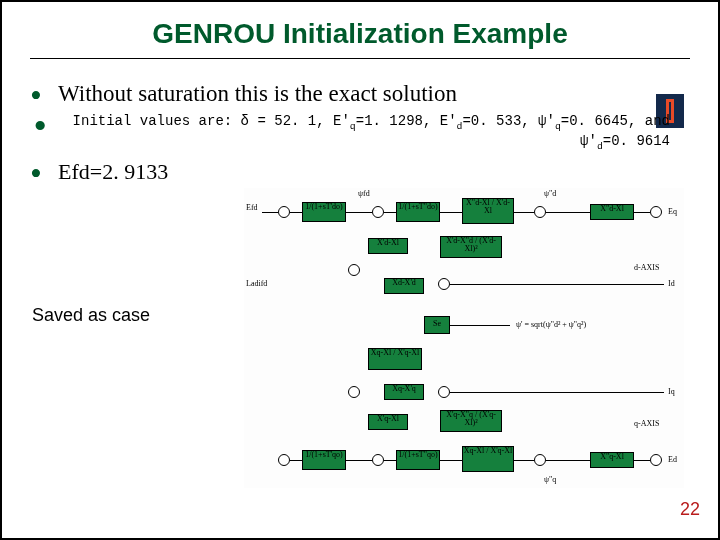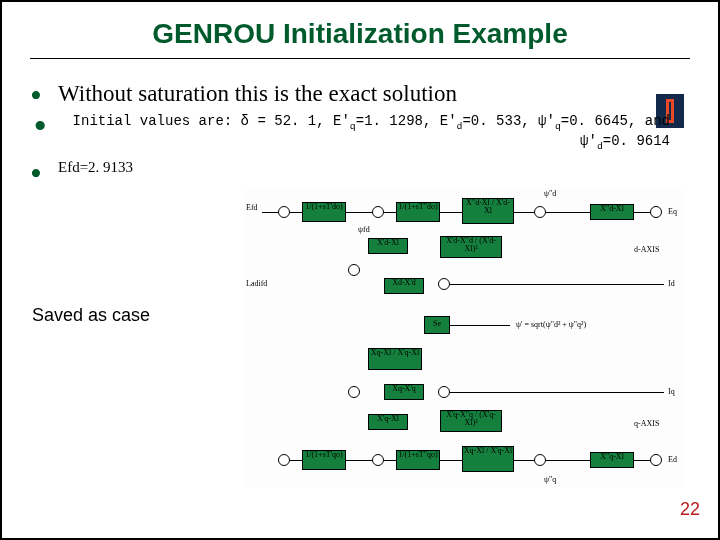--- a/index.html
+++ b/index.html
@@ -33,21 +33,21 @@
   ul.bullets > li::before {
     content: "•";
     color: #005a2c;
     font-size: 34px;
     line-height: 18px;
     position: absolute;
     left: 0; top: 6px;
   }
   .b1 { font-family: "Times New Roman", serif; font-size: 23px; }
   .b2 { font-family: Liberation Mono, monospace; font-size: 14px; line-height: 1.25; max-width: 640px; text-align: right; }
-  .b3 { font-family: "Times New Roman", serif; font-size: 15px; }
+  .b3 { font-family: "Times New Roman", serif; font-size: 22px; }
   .sub { font-size: 0.7em; vertical-align: sub; }
   .caption {
     position: absolute;
     left: 30px; top: 302px;
     font-family: Arial, sans-serif;
     font-size: 18px;
     line-height: 1.25;
     max-width: 200px;
   }
   .diagram-placeholder {
@@ -94,39 +94,39 @@
     <div>Saved as case</div>
   </div>
 
   <div class="diagram-placeholder">
 
     <span class="lbl" style="left:2px; top:16px;">Efd</span>
     <div class="hline" style="left:18px; top:24px; width:16px;"></div>
     <div class="circ" style="left:34px; top:18px;"></div>
     <div class="hline" style="left:46px; top:24px; width:12px;"></div>
     <div class="box" style="left:58px; top:14px; width:44px; height:20px;">1/(1+sT'do)</div>
-    <span class="lbl" style="left:114px; top:2px;margin-top:36px;">ψfd</span>
+    <span class="lbl" style="left:114px; top:2px;">ψfd</span>
     <div class="hline" style="left:102px; top:24px; width:26px;"></div>
     <div class="circ" style="left:128px; top:18px;"></div>
     <div class="hline" style="left:140px; top:24px; width:12px;"></div>
     <div class="box" style="left:152px; top:14px; width:44px; height:20px;">1/(1+sT"do)</div>
     <div class="hline" style="left:196px; top:24px; width:22px;"></div>
     <div class="box" style="left:218px; top:10px; width:52px; height:26px;">X"d-Xl / X'd-Xl</div>
     <div class="hline" style="left:270px; top:24px; width:20px;"></div>
     <div class="circ" style="left:290px; top:18px;"></div>
     <span class="lbl" style="left:300px; top:2px;">ψ"d</span>
     <div class="hline" style="left:302px; top:24px; width:44px;"></div>
     <div class="box" style="left:346px; top:16px; width:44px; height:16px;">X"d-Xl</div>
     <div class="hline" style="left:390px; top:24px; width:16px;"></div>
     <div class="circ" style="left:406px; top:18px;"></div>
     <span class="lbl" style="left:424px; top:20px;">Eq</span>
 
     <div class="box" style="left:124px; top:50px; width:40px; height:16px;">X'd-Xl</div>
     <div class="box" style="left:196px; top:48px; width:62px; height:22px;">X'd-X"d / (X'd-Xl)²</div>
-    <span class="lbl" style="left:390px; top:58px;">d-AXIS</span>
+    <span class="lbl" style="left:390px; top:76px;">d-AXIS</span>
     <div class="circ" style="left:104px; top:76px;"></div>
     <div class="box" style="left:140px; top:90px; width:40px; height:16px;">Xd-X'd</div>
     <div class="circ" style="left:194px; top:90px;"></div>
     <div class="hline" style="left:206px; top:96px; width:214px;"></div>
     <span class="lbl" style="left:424px; top:92px;">Id</span>
     <span class="lbl" style="left:2px; top:92px;">Ladifd</span>
 
     <div class="box" style="left:180px; top:128px; width:26px; height:18px; padding-top:3px;">Se</div>
     <div class="hline" style="left:206px; top:137px; width:60px;"></div>
     <span class="lbl" style="left:272px; top:133px;">ψ' = sqrt(ψ"d² + ψ"q²)</span>

